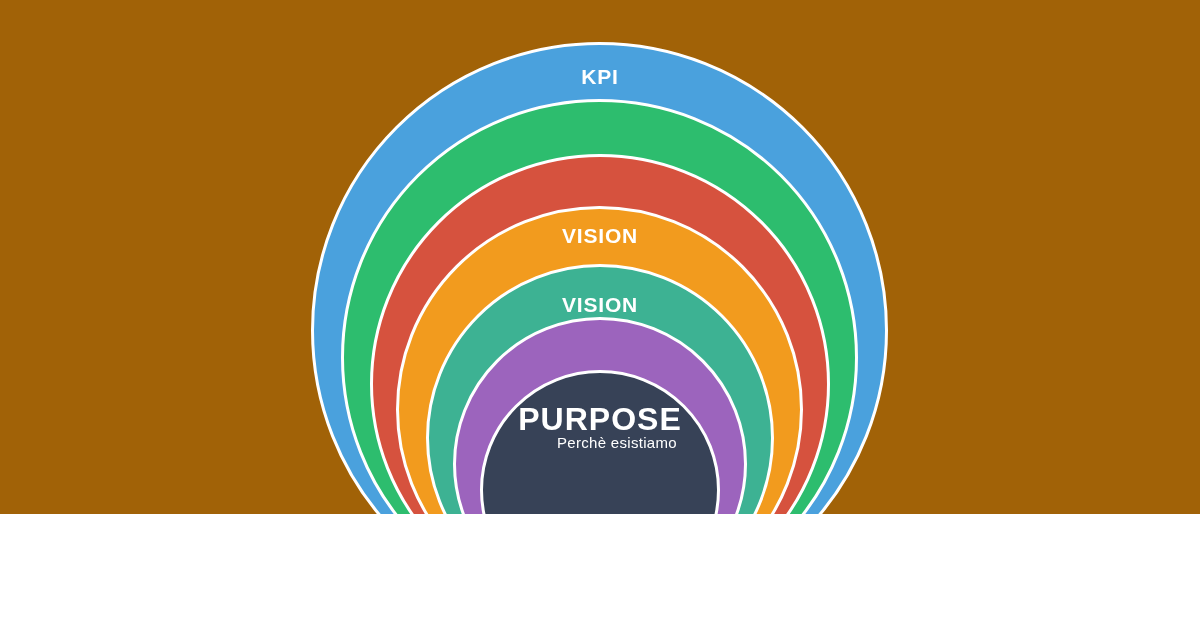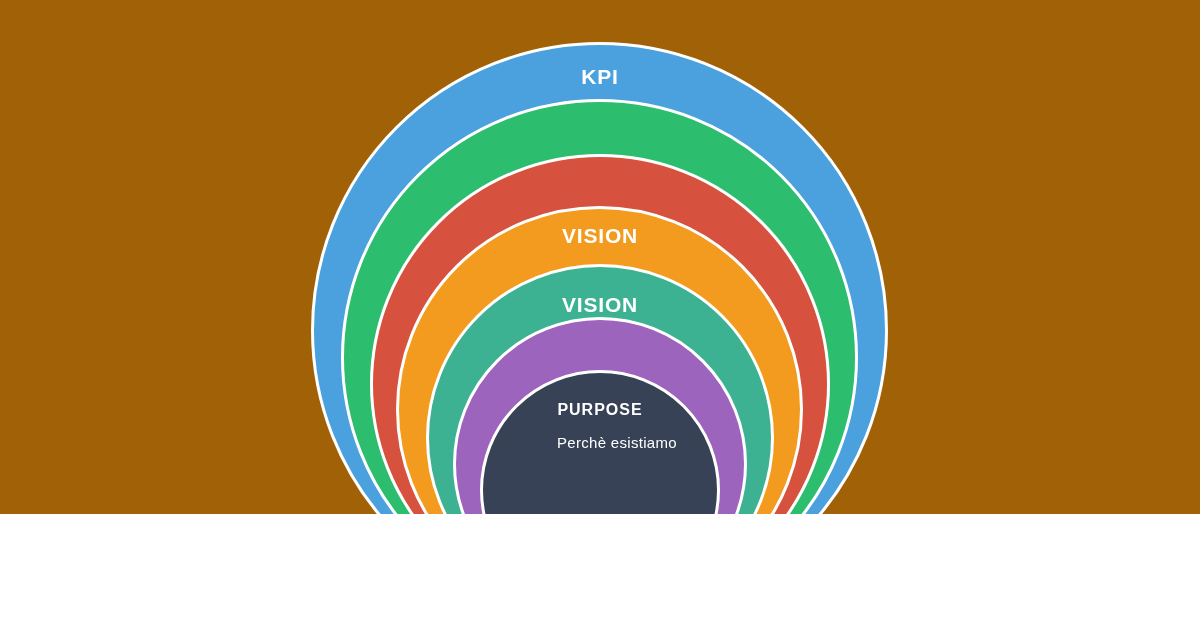--- a/index.html
+++ b/index.html
@@ -32,21 +32,21 @@
     letter-spacing: 0.8px;
     line-height: 1.2;
     white-space: nowrap;
   }
   .label-kpi       { top: 64px; }
   .label-attivita  { top: 114px; }
   .label-strategia { top: 169px; }
   .label-valori    { top: 223px; }
   .label-vision    { top: 292px; }
   .label-missione  { top: 330px; }
-  .label-purpose   { top: 400px; font-size: 16px; letter-spacing: 1px; }
+  .label-purpose   { top: 400px; font-size: 32px; letter-spacing: 1px; }
   .label-purpose-sub {
     top: 434px;
     font-weight: 400;
     font-size: 15px;
     letter-spacing: 0.3px;
     margin-left: 34px;
   }
 </style>
 </head>
 <body>

